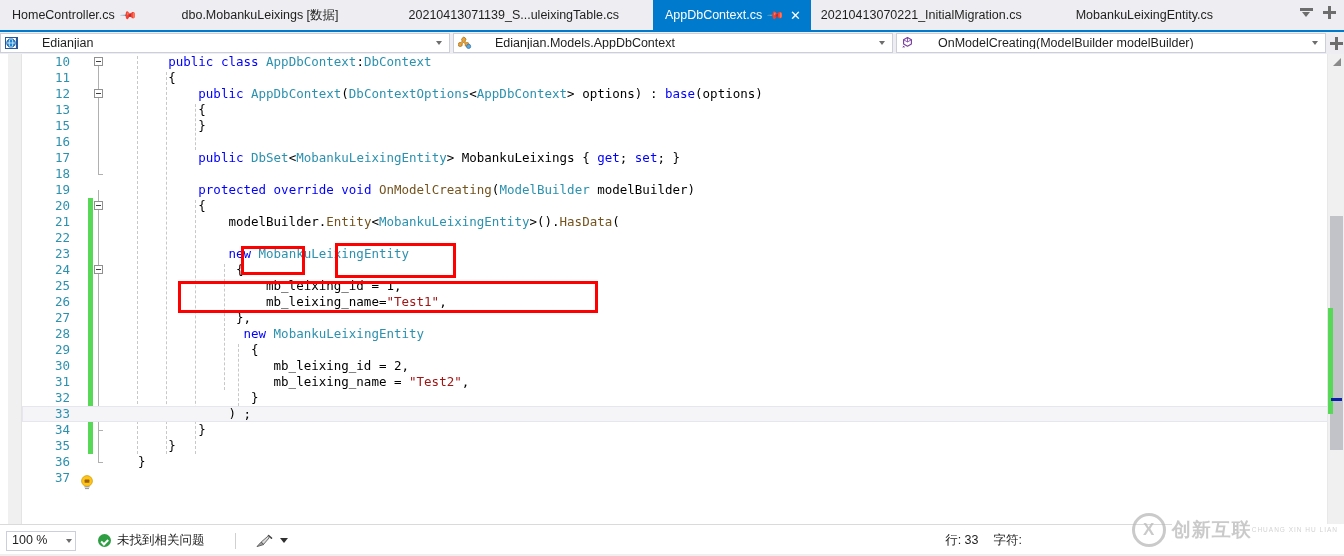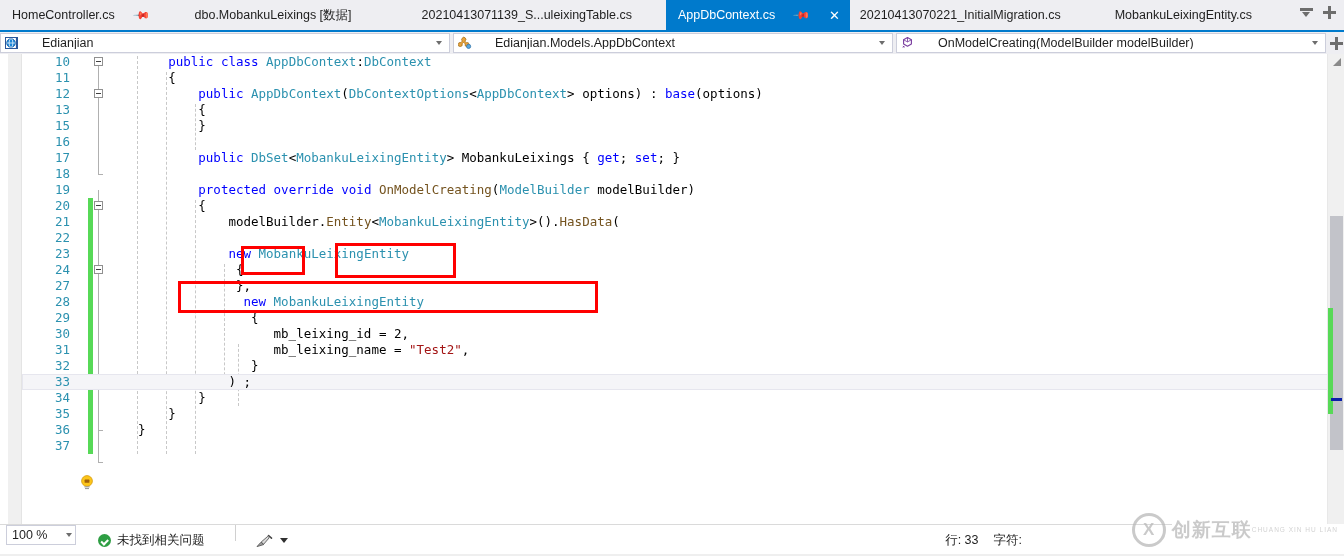--- a/index.html
+++ b/index.html
@@ -15,21 +15,21 @@
 
   
   .tabbar {
     position:absolute; left:0; top:0; width:1344px; height:32px;
     background:#eeeef2;
     border-bottom:2px solid #007acc;
     display:flex; align-items:flex-end;
   }
   .tab {
     height:30px; display:flex; align-items:center;
-    padding:0 10px 0 12px; gap:20px;
+    padding:0 10px 0 12px; gap:7px;
     font-size:12.5px; color:#1e1e1e; white-space:nowrap;
     background:#eeeef2; position:relative;
   }
   .tab.active {
     background:#007acc; color:#ffffff;
     height:30px;
   }
   .tab .tlabel { line-height:1; }
   .tab .pin {
     font-size:11px; color:#5a5a5a; transform:rotate(45deg) ; display:inline-block;
@@ -161,21 +161,21 @@
     position:absolute; left:-2px; top:92px; width:5px; height:106px; background:#57d957;
   }
   .vthumb .bluemark {
     position:absolute; left:1px; top:182px; width:11px; height:3px; background:#0b20a8;
   }
 
   
   .statusbar {
     position:absolute; left:0; top:524px; width:1172px; height:32px;
     background:#ffffff; border-top:1px solid #dadada;
-    display:flex; 
+    display:flex; align-items:center;
   }
   .zoombox {
     width:70px; height:20px; margin-left:6px; border:1px solid #cccedb;
     background:#ffffff; display:flex; align-items:center;
     font-size:12.5px; color:#1e1e1e; padding:0 3px 0 5px;
   }
   .zoombox .zv{flex:1; line-height:1;}
   .zoombox .caret{width:0;height:0;border-left:3.5px solid transparent;border-right:3.5px solid transparent;border-top:4px solid #6d6d6d;}
   .st-item { display:flex; align-items:center; gap:6px; font-size:12.5px; color:#1e1e1e;}
   .ok-ic { width:13px; height:13px; border-radius:50%; background:#2e9e43; position:relative; flex:none;}
@@ -321,20 +321,22 @@
           <div class="coderow"><span class="lnum">15</span><span class="codetxt"><span class="plain">            }</span></span></div>
           <div class="coderow"><span class="lnum">16</span><span class="codetxt"></span></div>
           <div class="coderow"><span class="lnum">17</span><span class="codetxt"><span class="plain">            </span><span class="kw">public </span><span class="typ">DbSet</span><span class="plain">&lt;</span><span class="typ">MobankuLeixingEntity</span><span class="plain">&gt; MobankuLeixings { </span><span class="kw">get</span><span class="plain">; </span><span class="kw">set</span><span class="plain">; }</span></span></div>
           <div class="coderow"><span class="lnum">18</span><span class="codetxt"></span></div>
           <div class="coderow"><span class="lnum">19</span><span class="codetxt"><span class="plain">            </span><span class="kw">protected </span><span class="kw">override </span><span class="kw">void </span><span class="meth">OnModelCreating</span><span class="plain">(</span><span class="typ">ModelBuilder</span><span class="plain"> modelBuilder)</span></span></div>
           <div class="coderow"><span class="lnum">20</span><span class="codetxt"><span class="plain">            {</span></span></div>
           <div class="coderow"><span class="lnum">21</span><span class="codetxt"><span class="plain">                modelBuilder.</span><span class="meth">Entity</span><span class="plain">&lt;</span><span class="typ">MobankuLeixingEntity</span><span class="plain">&gt;().</span><span class="meth">HasData</span><span class="plain">(</span></span></div>
           <div class="coderow"><span class="lnum">22</span><span class="codetxt"></span></div>
           <div class="coderow"><span class="lnum">23</span><span class="codetxt"><span class="plain">                </span><span class="kw">new </span><span class="typ">MobankuLeixingEntity</span></span></div>
           <div class="coderow"><span class="lnum">24</span><span class="codetxt"><span class="plain">                 {</span></span></div>
+          <div class="coderow"><span class="lnum">25</span><span class="codetxt"><span class="plain">                     mb_leixing_id = 1,</span></span></div>
+          <div class="coderow"><span class="lnum">26</span><span class="codetxt"><span class="plain">                     mb_leixing_name=</span><span class="str">"Test1"</span><span class="plain">,</span></span></div>
           <div class="coderow"><span class="lnum">27</span><span class="codetxt"><span class="plain">                 },</span></span></div>
           <div class="coderow"><span class="lnum">28</span><span class="codetxt"><span class="plain">                  </span><span class="kw">new </span><span class="typ">MobankuLeixingEntity</span></span></div>
           <div class="coderow"><span class="lnum">29</span><span class="codetxt"><span class="plain">                   {</span></span></div>
           <div class="coderow"><span class="lnum">30</span><span class="codetxt"><span class="plain">                      mb_leixing_id = 2,</span></span></div>
           <div class="coderow"><span class="lnum">31</span><span class="codetxt"><span class="plain">                      mb_leixing_name = </span><span class="str">"Test2"</span><span class="plain">,</span></span></div>
           <div class="coderow"><span class="lnum">32</span><span class="codetxt"><span class="plain">                   }</span></span></div>
           <div class="coderow cur"><span class="lnum">33</span><span class="codetxt"><span class="plain">                ) ;</span></span></div>
           <div class="coderow"><span class="lnum">34</span><span class="codetxt"><span class="plain">            }</span></span></div>
           <div class="coderow"><span class="lnum">35</span><span class="codetxt"><span class="plain">        }</span></span></div>
           <div class="coderow"><span class="lnum">36</span><span class="codetxt"><span class="plain">    }</span></span></div>

